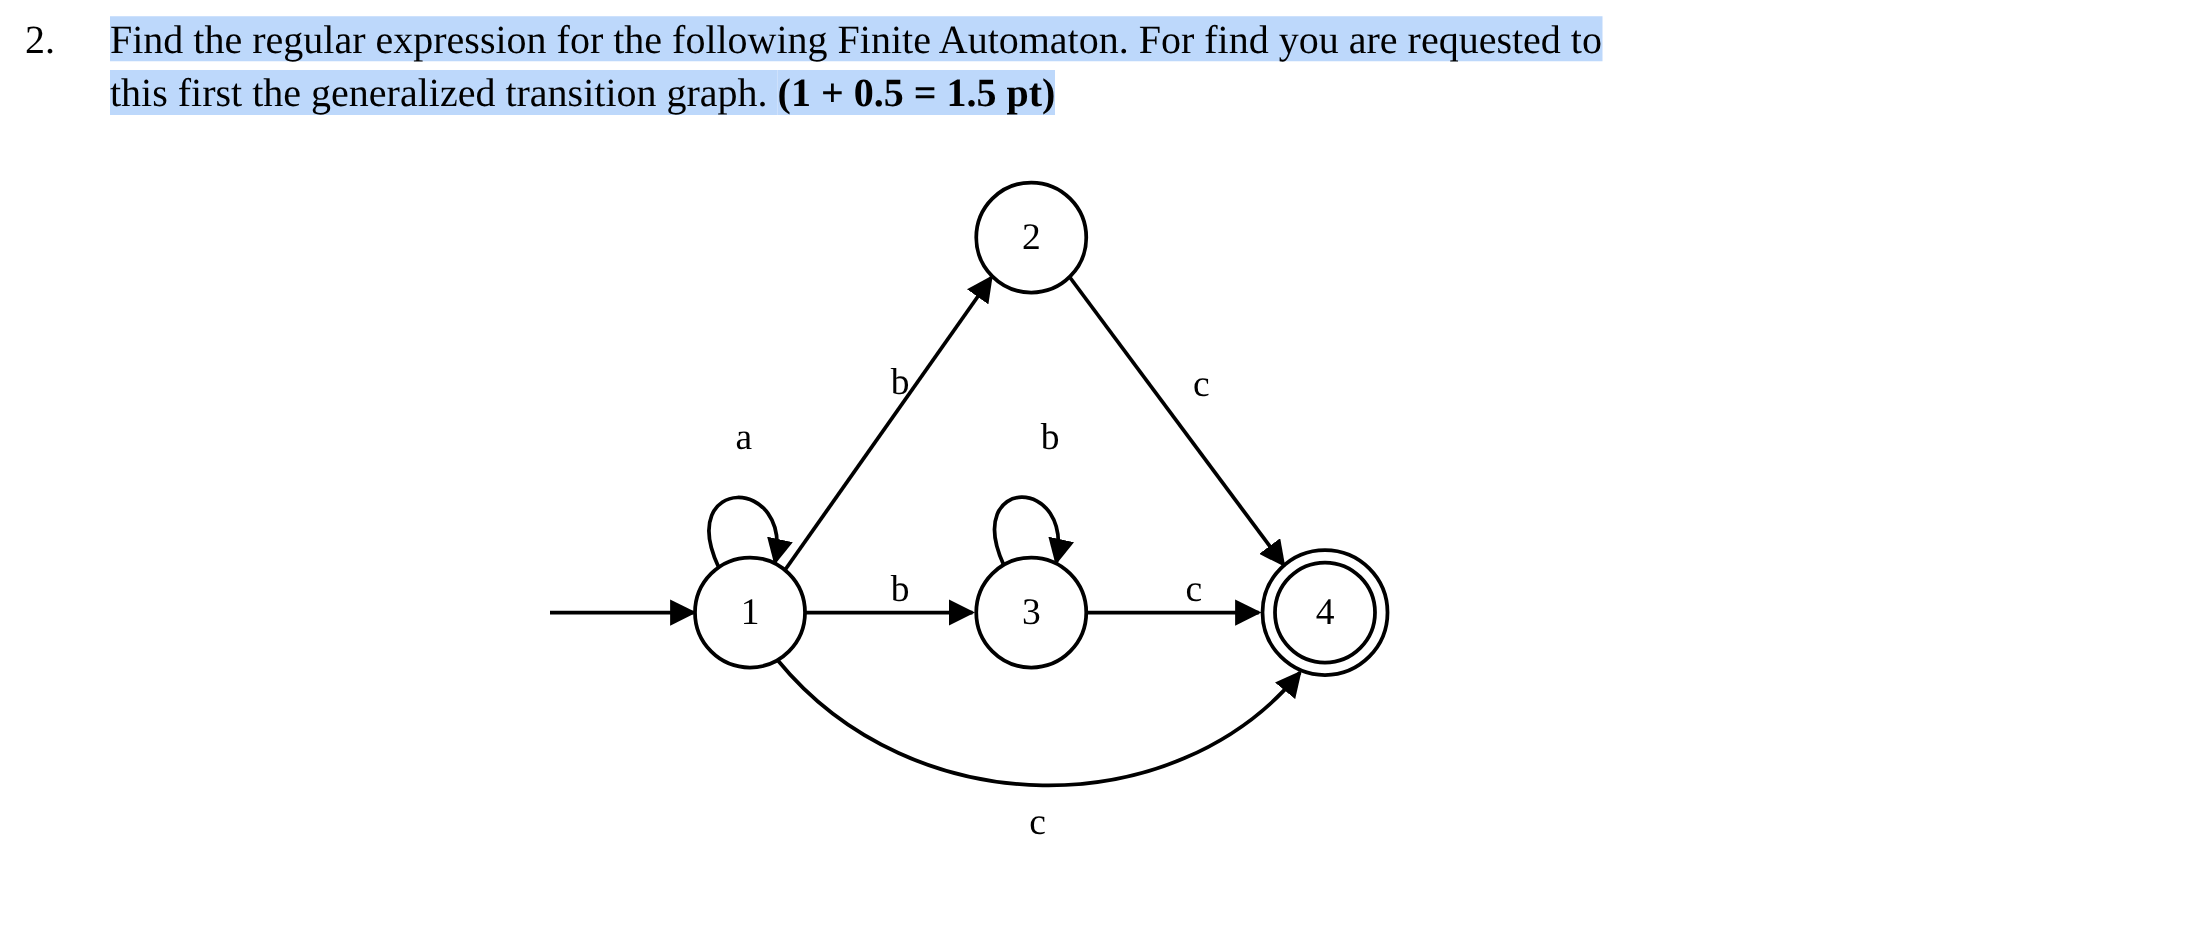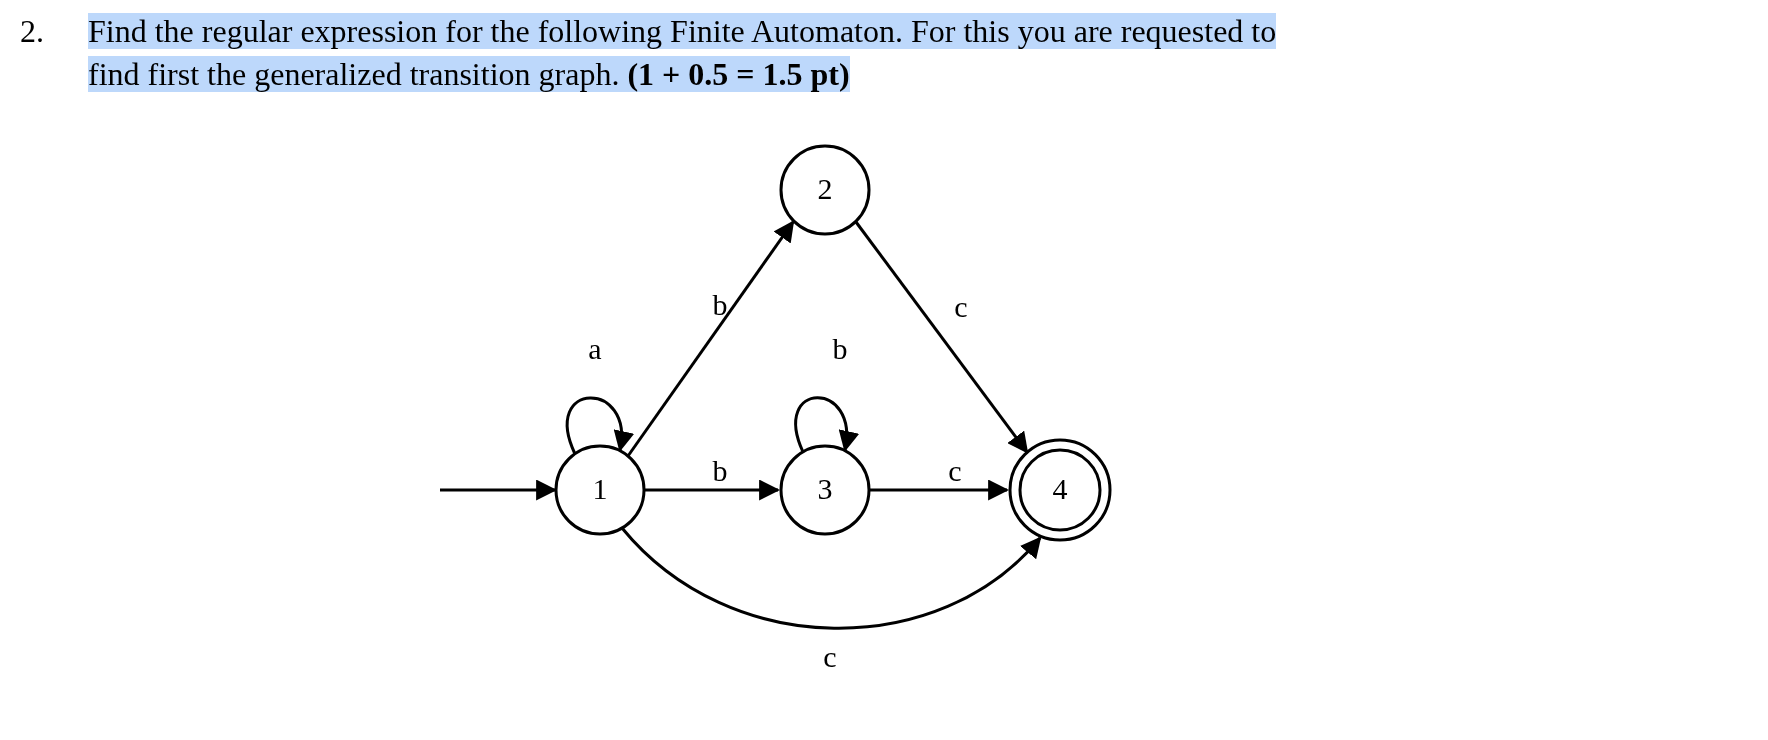--- a/index.html
+++ b/index.html
@@ -68,22 +68,22 @@
   }
 </style>
 </head>
 <body>
 
 <div class="page">
 
   <div class="question-text">
     <span class="qnum">2.</span>
     <span class="qbody">
-      <span class="highlight">Find the regular expression for the following Finite Automaton. For this you are requested to</span><br>
-      <span class="highlight">find first the generalized transition graph. </span><span class="highlight bold">(1 + 0.5 = 1.5 pt)</span>
+      <span class="highlight">Find the regular expression for the following Finite Automaton. For find you are requested to</span><br>
+      <span class="highlight">this first the generalized transition graph. </span><span class="highlight bold">(1 + 0.5 = 1.5 pt)</span>
     </span>
   </div>
 
   <div class="diagram">
     <svg width="800" height="600" viewBox="0 0 800 600">
       <defs>
         <marker id="arrow" viewBox="0 0 10 10" refX="9" refY="5" markerWidth="7" markerHeight="7" orient="auto-start-reverse">
           <path d="M 0 0 L 10 5 L 0 10 z" class="arrowhead"></path>
         </marker>
       </defs>

